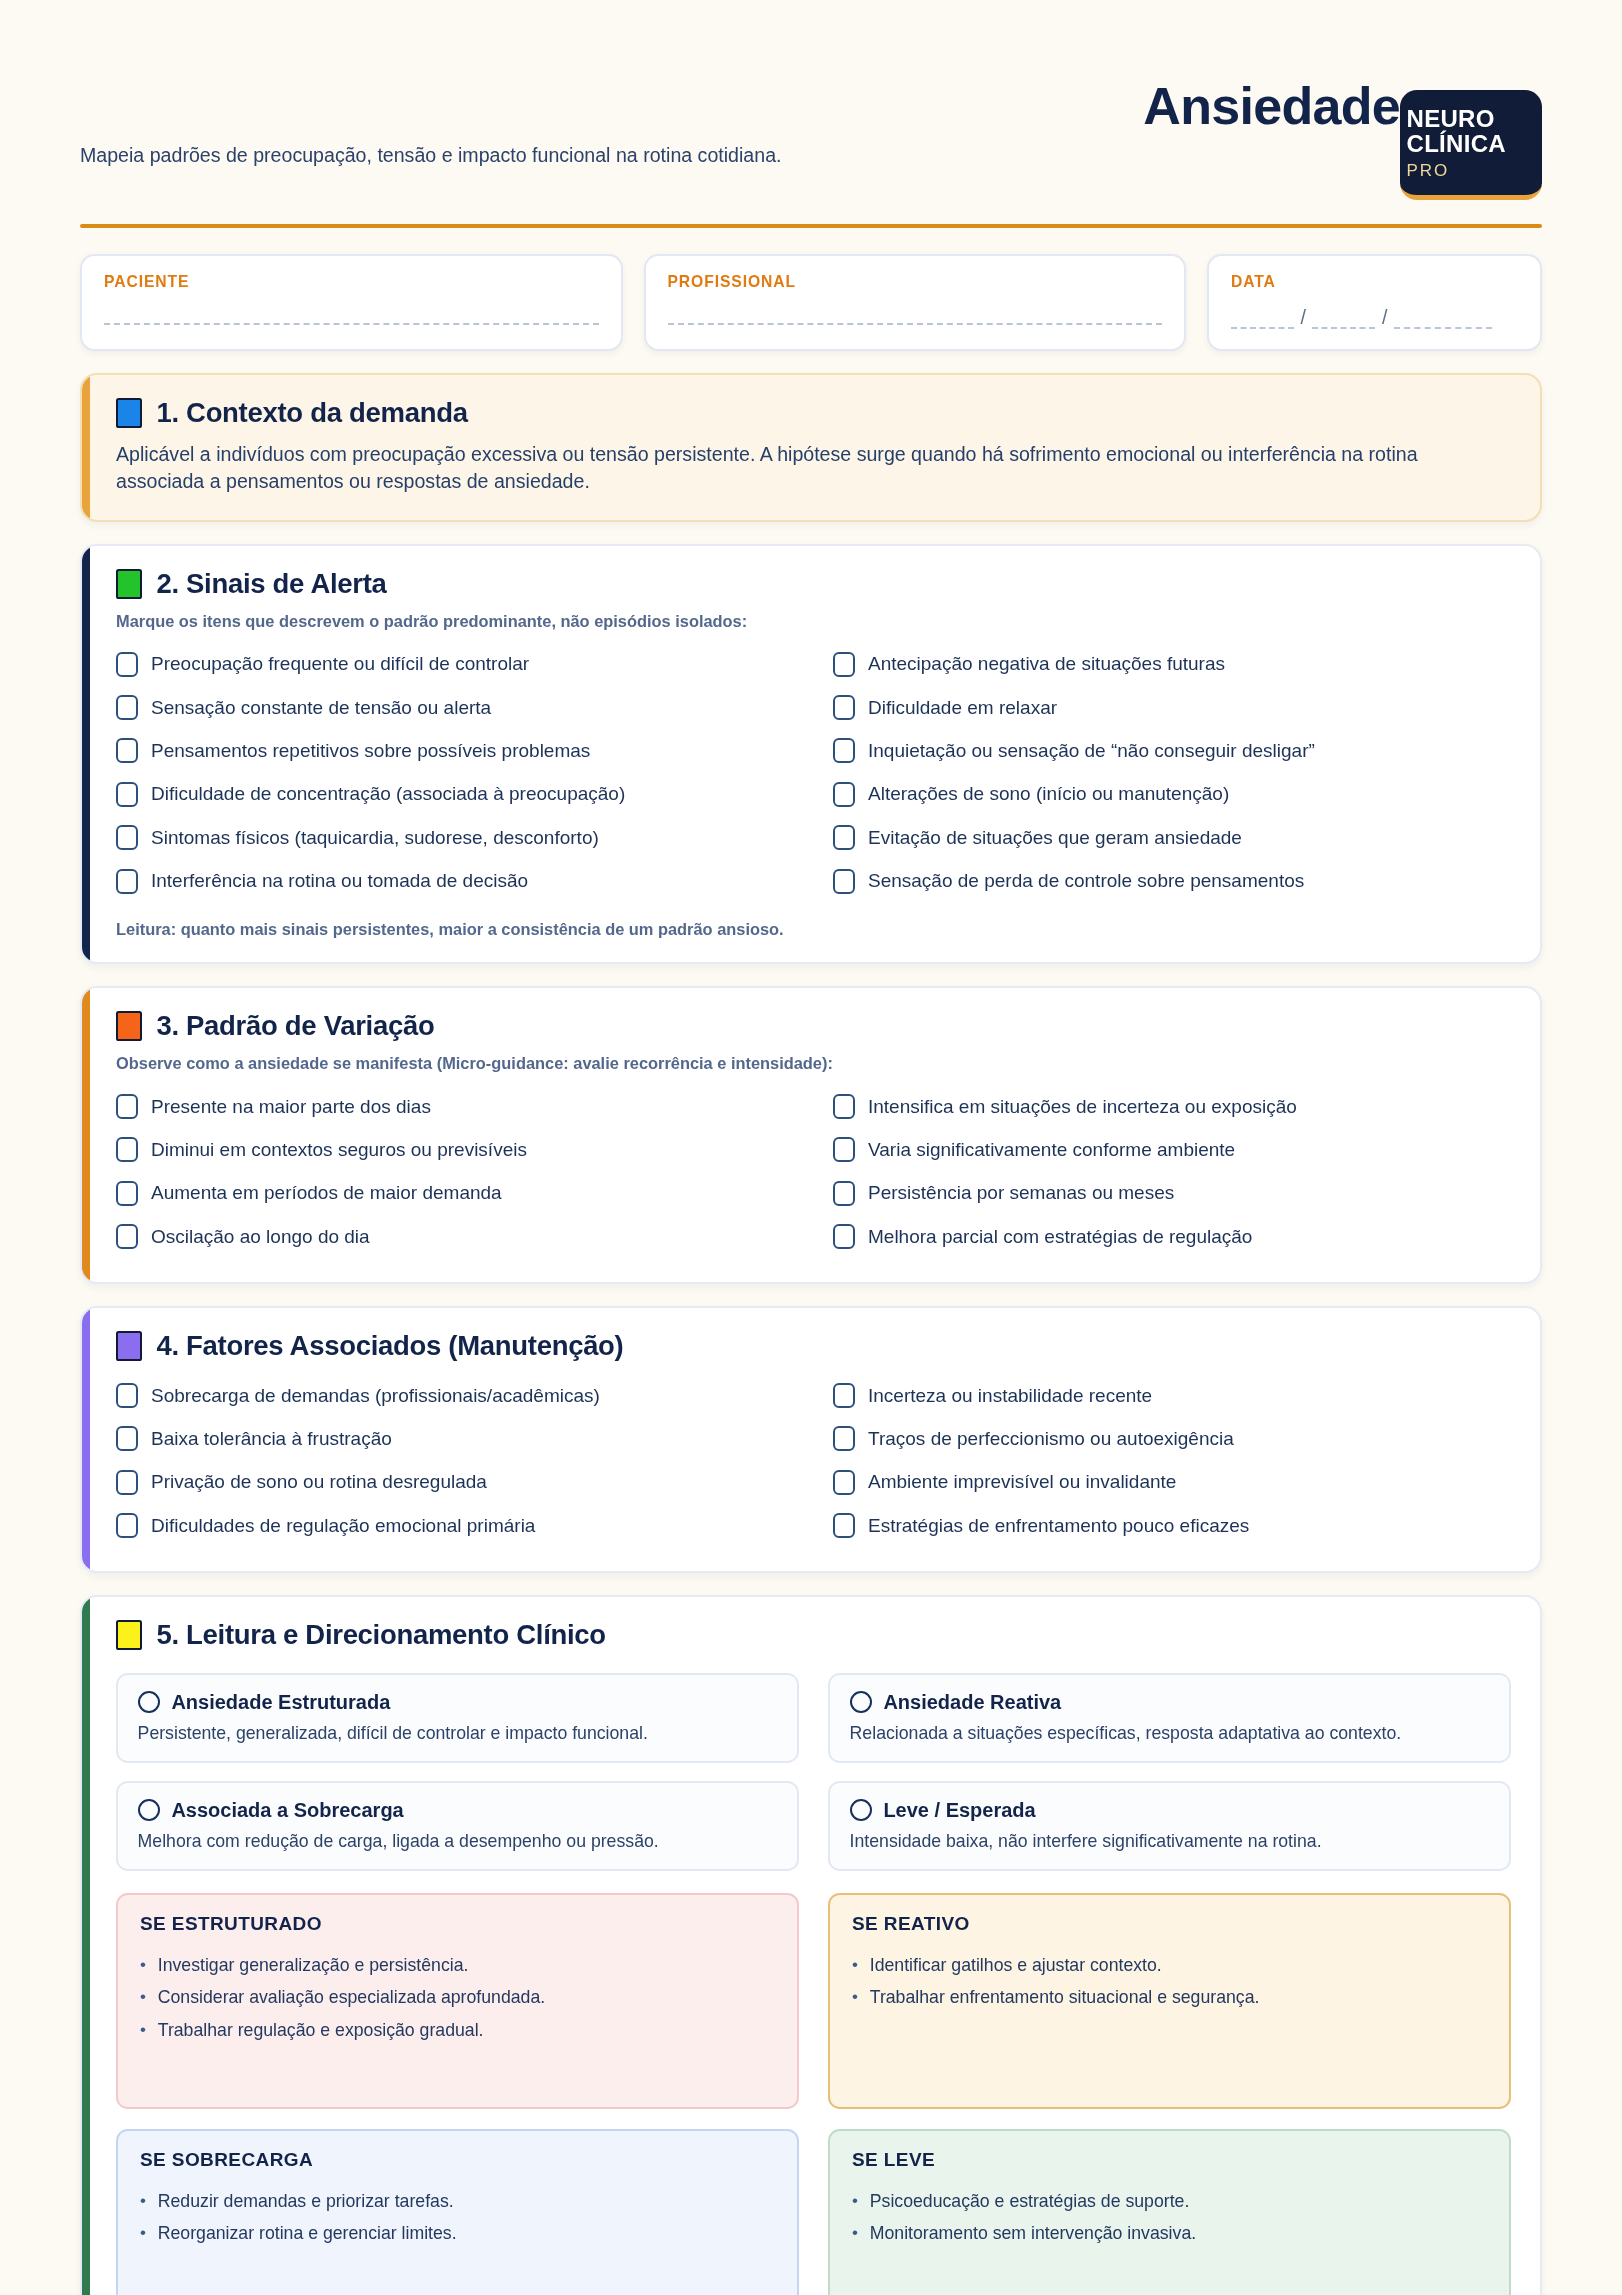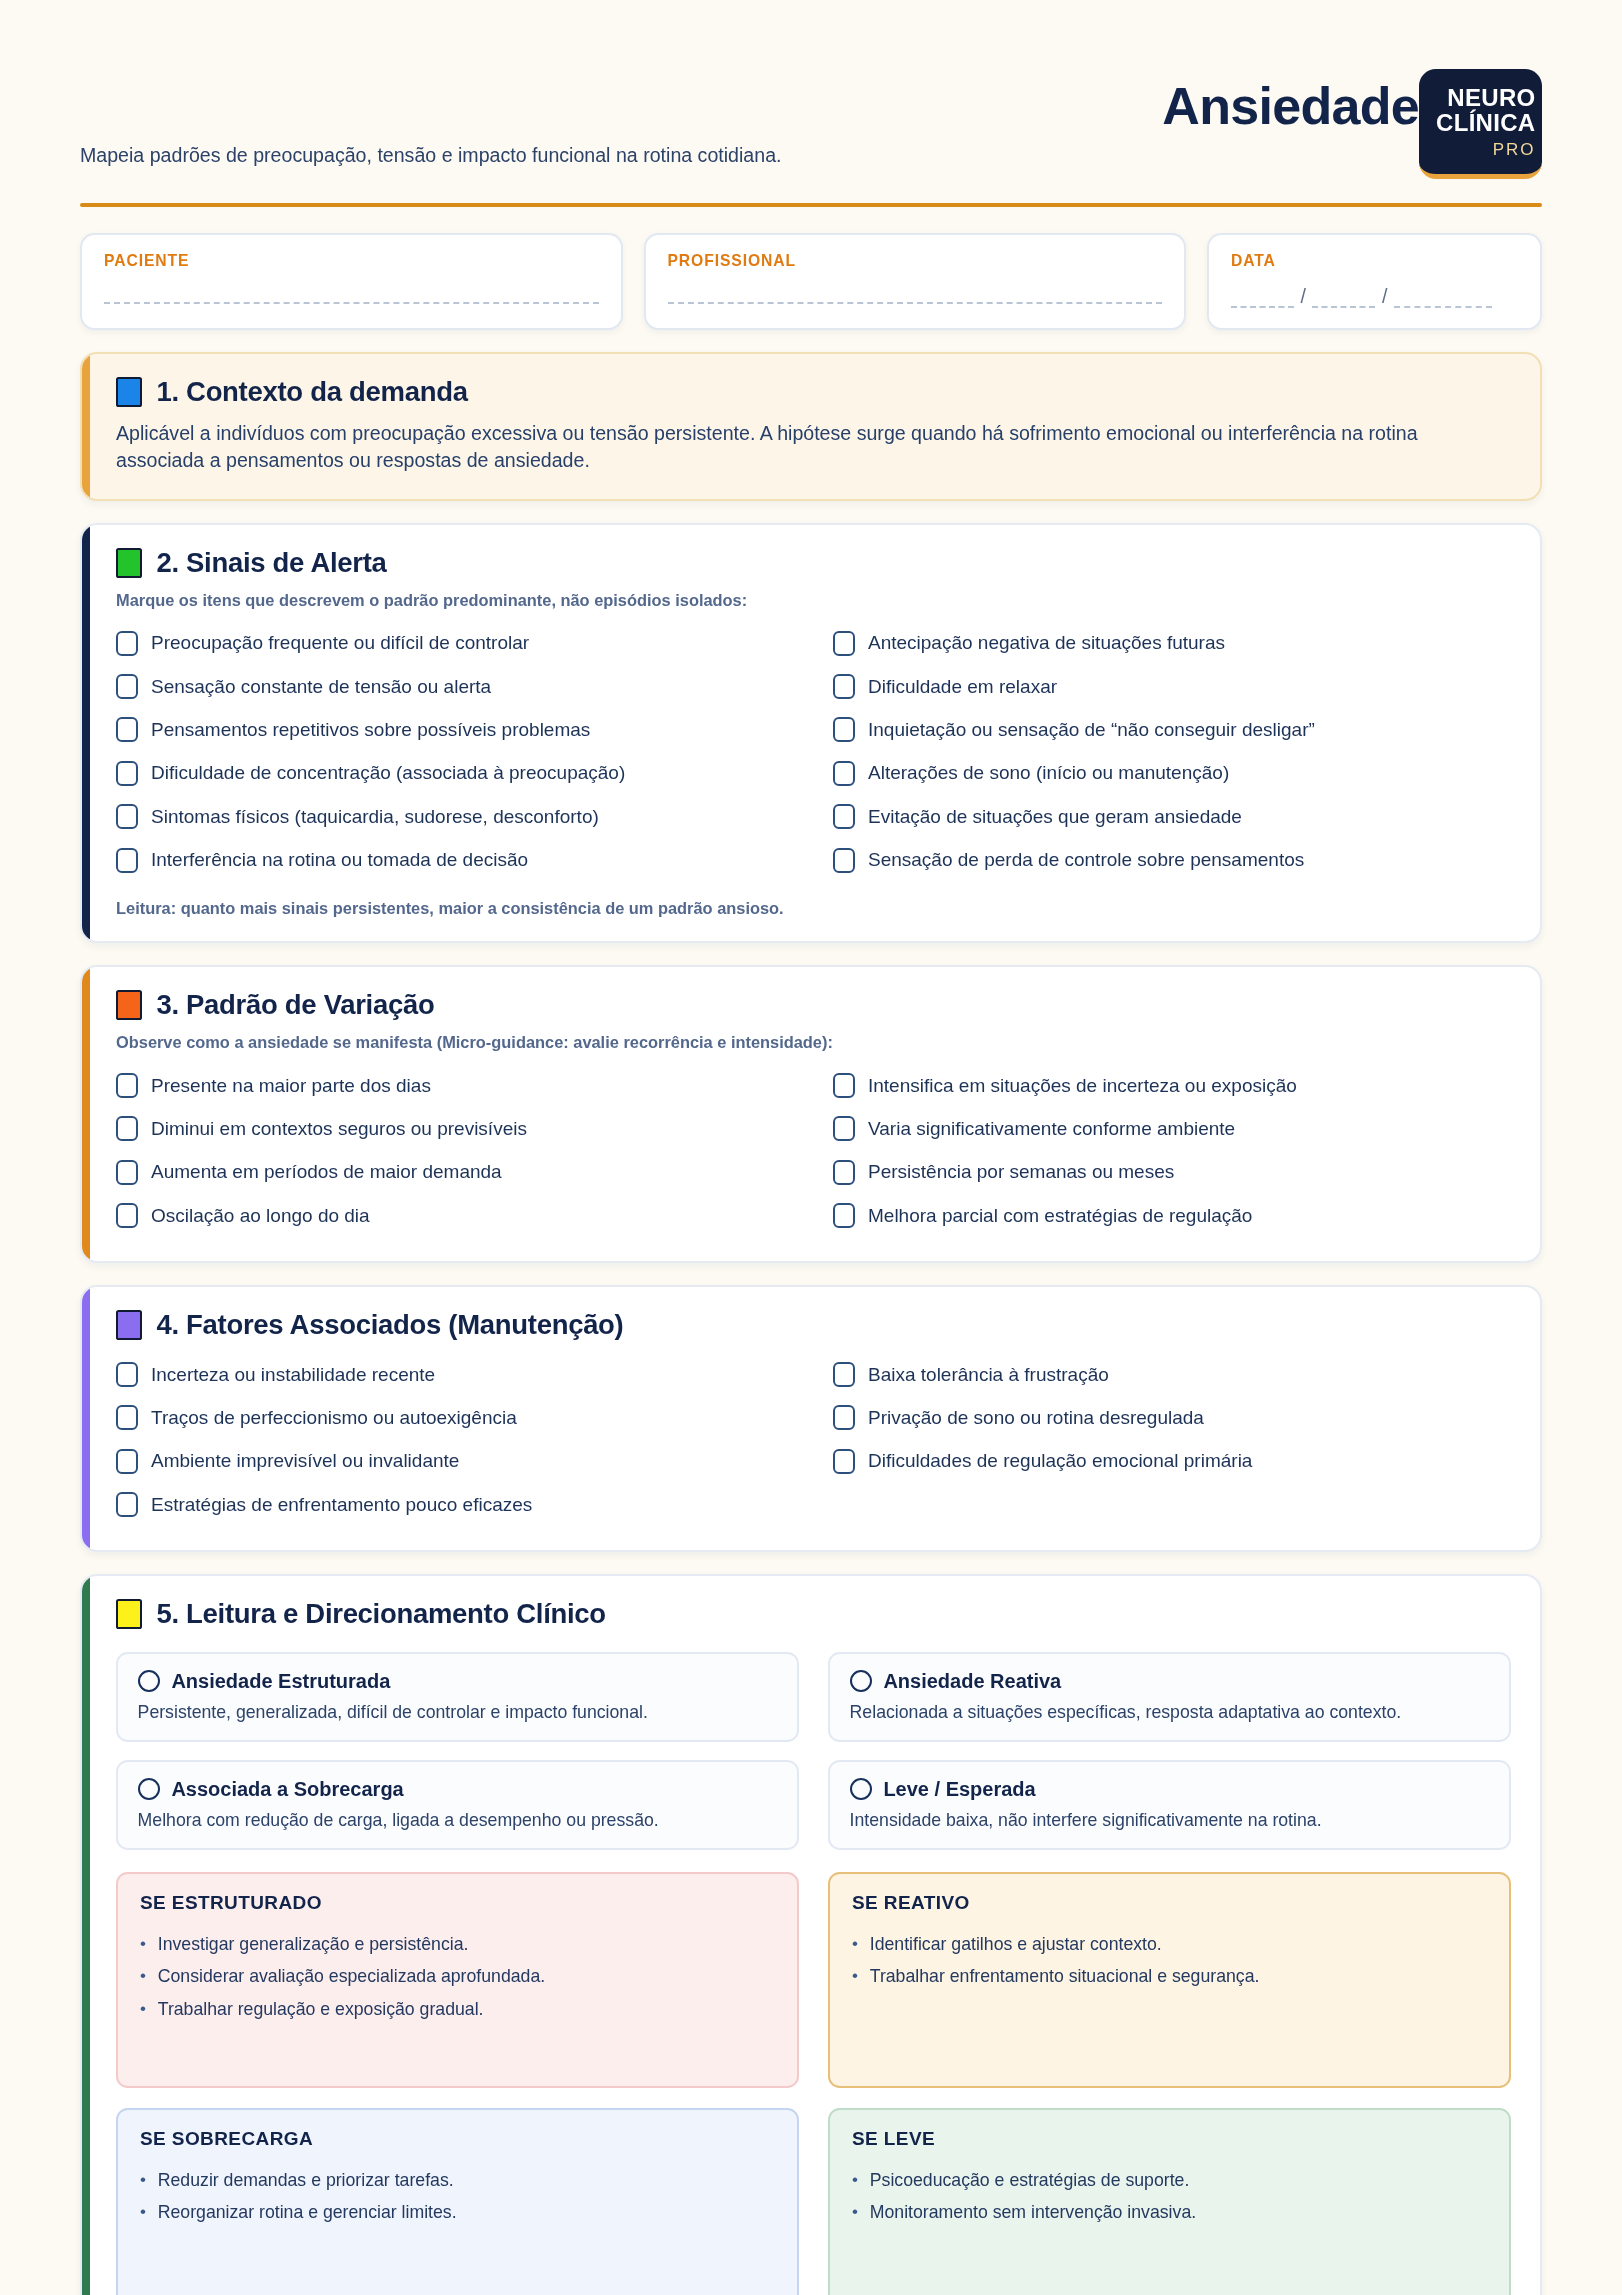--- a/index.html
+++ b/index.html
@@ -51,25 +51,25 @@
 
   .page-subtitle {
     font-size: 19.6px;
     color: #2c4268;
     margin-top: 11.8px;
   }
 
   .brand-badge {
     background: #111d38;
     border-radius: 17px;
-    width: 123px;
+    width: 142px;
     padding: 17px 6.5px 14.4px 6.5px;
-    text-align: right;
+    text-align: left;
     border-bottom: 5.2px solid #e8a33c;
-    margin-top: 6px;
+    margin-top: 27px;
   }
   .brand-line {
     color: #ffffff;
     font-weight: bold;
     font-size: 24px;
     line-height: 1.04;
     letter-spacing: 0.3px;
   }
   .brand-pro {
     color: #f2d79a;
@@ -445,20 +445,24 @@
 </div>
 
 <div class="section" id="sec4" style="--accent: #8b6ef0;">
   <div class="sec-head">
     <div class="sec-chip" id="chip4" style="background: rgb(139, 110, 240);"></div>
     <div class="sec-title">4. Fatores Associados (Manutenção)</div>
   </div>
   <div class="checklist" id="list4">
       <div class="check-item">
         <span class="checkbox"></span>
+        <span class="check-label">Sobrecarga de demandas (profissionais/acadêmicas)</span>
+      </div>
+      <div class="check-item">
+        <span class="checkbox"></span>
         <span class="check-label">Incerteza ou instabilidade recente</span>
       </div>
       <div class="check-item">
         <span class="checkbox"></span>
         <span class="check-label">Baixa tolerância à frustração</span>
       </div>
       <div class="check-item">
         <span class="checkbox"></span>
         <span class="check-label">Traços de perfeccionismo ou autoexigência</span>
       </div>

